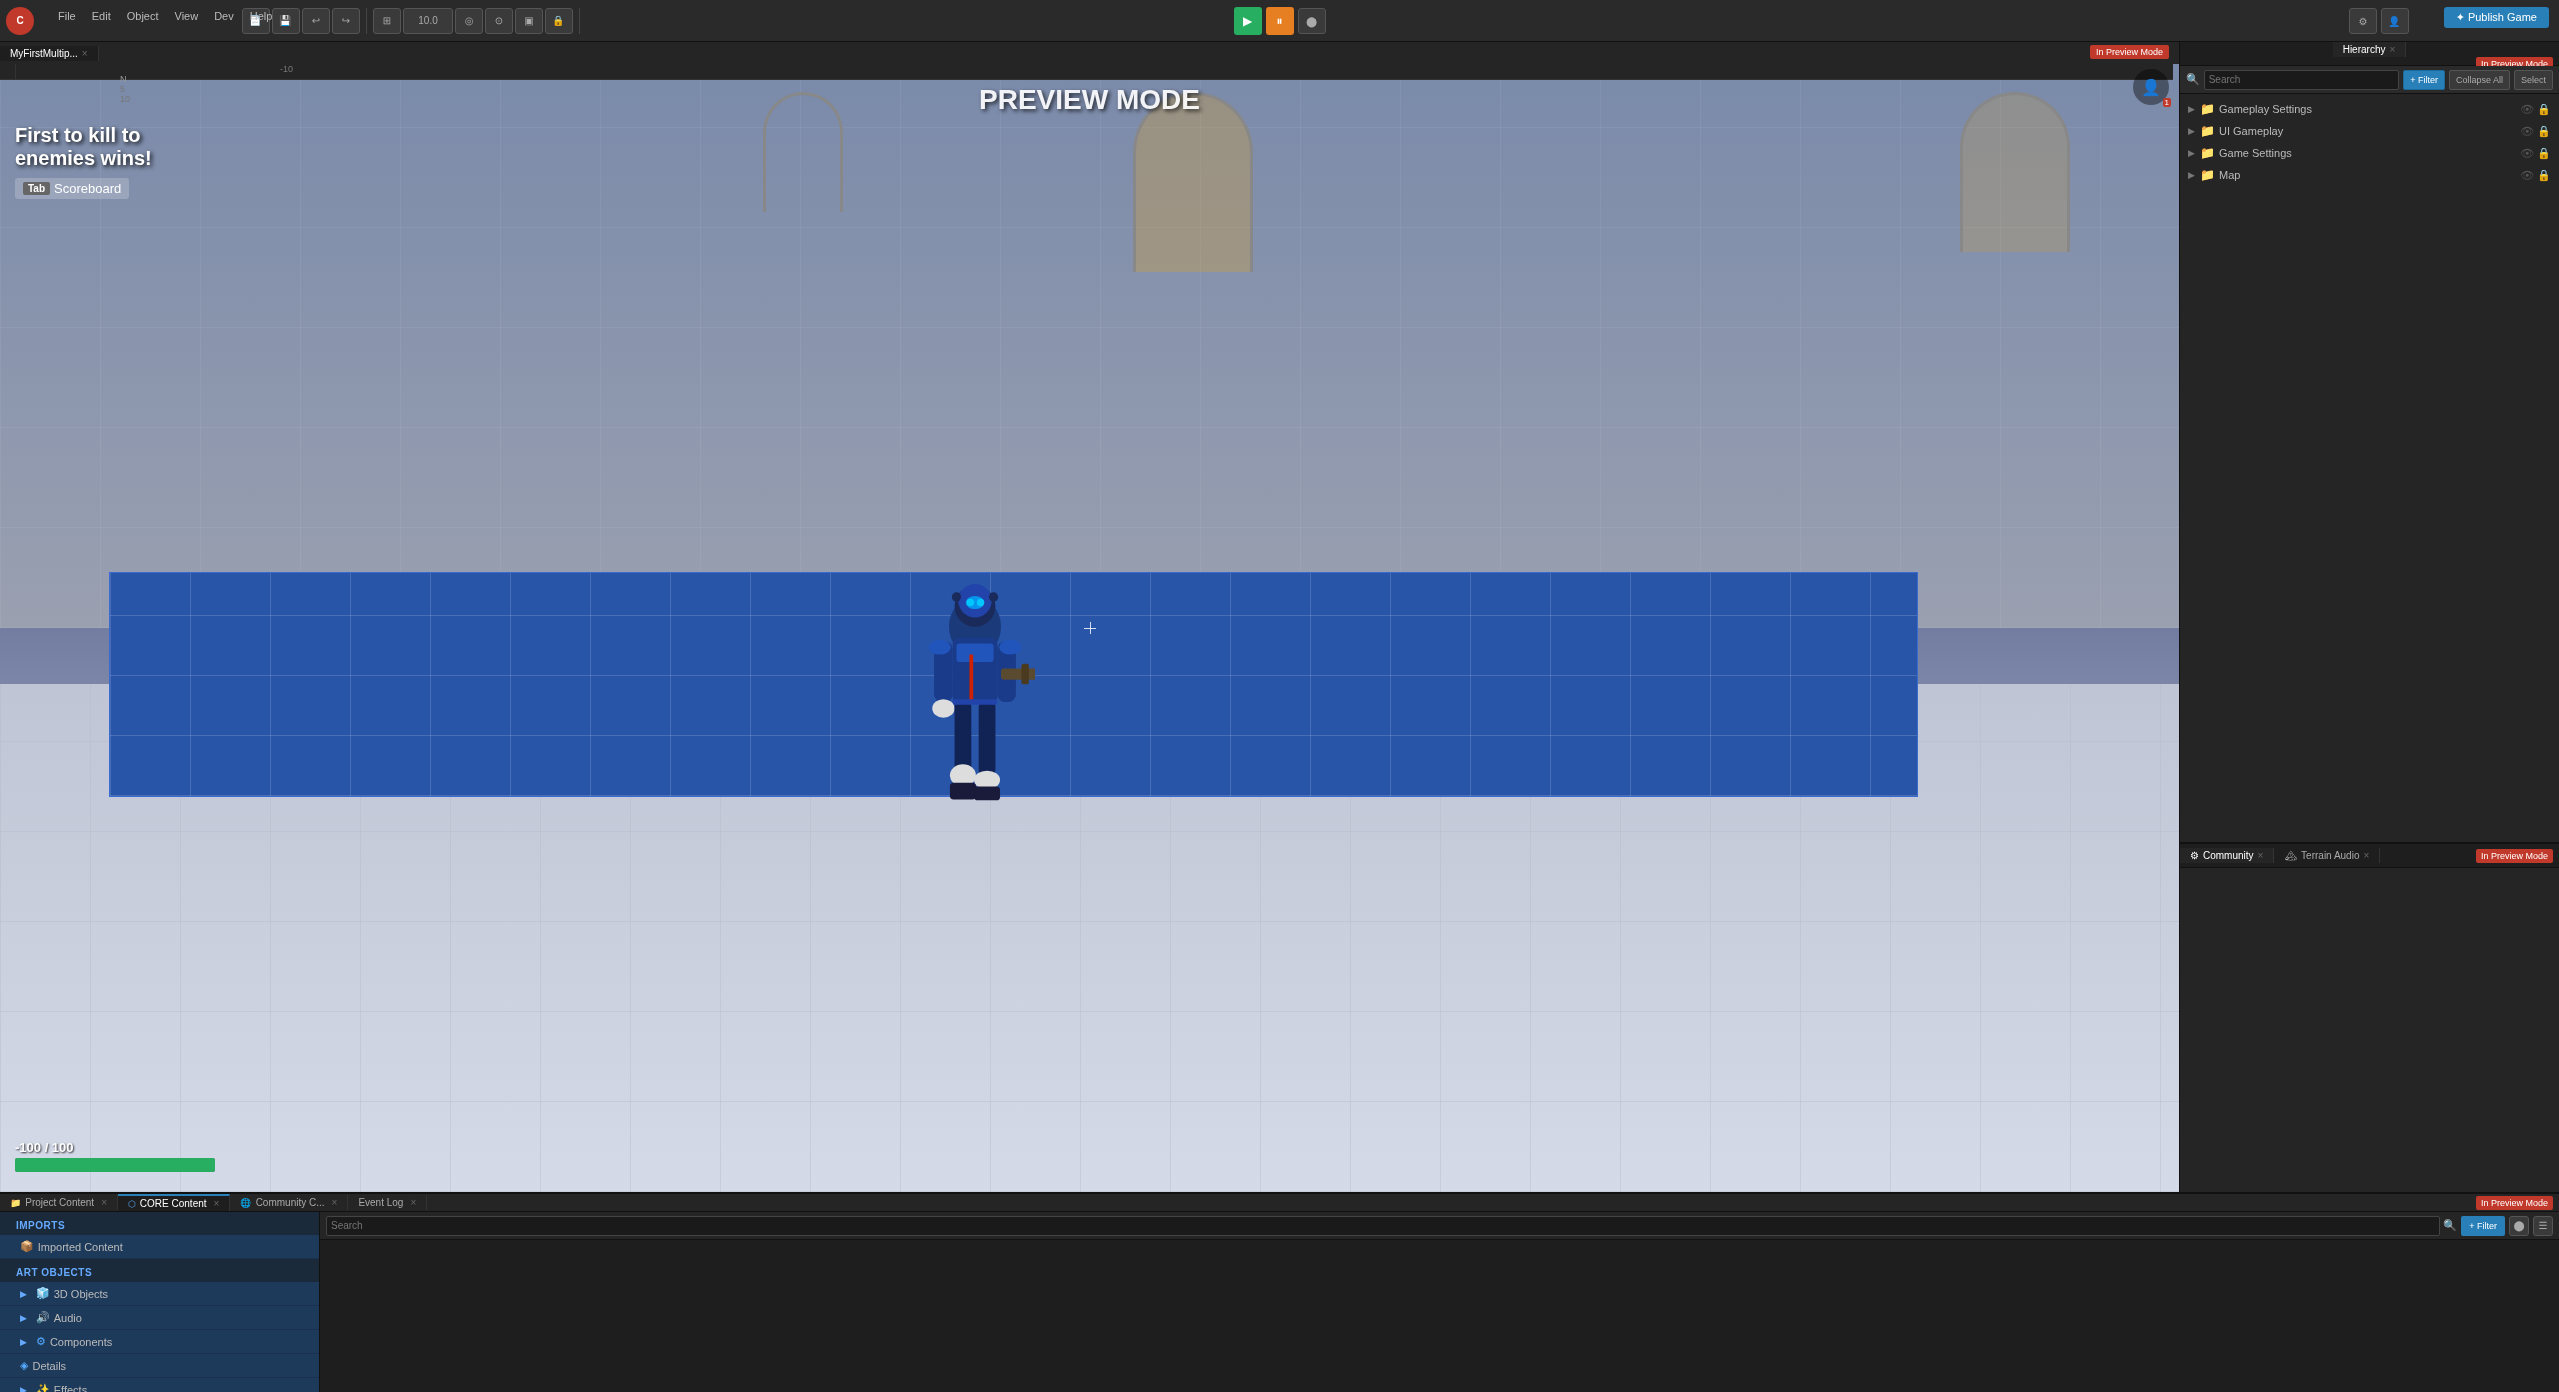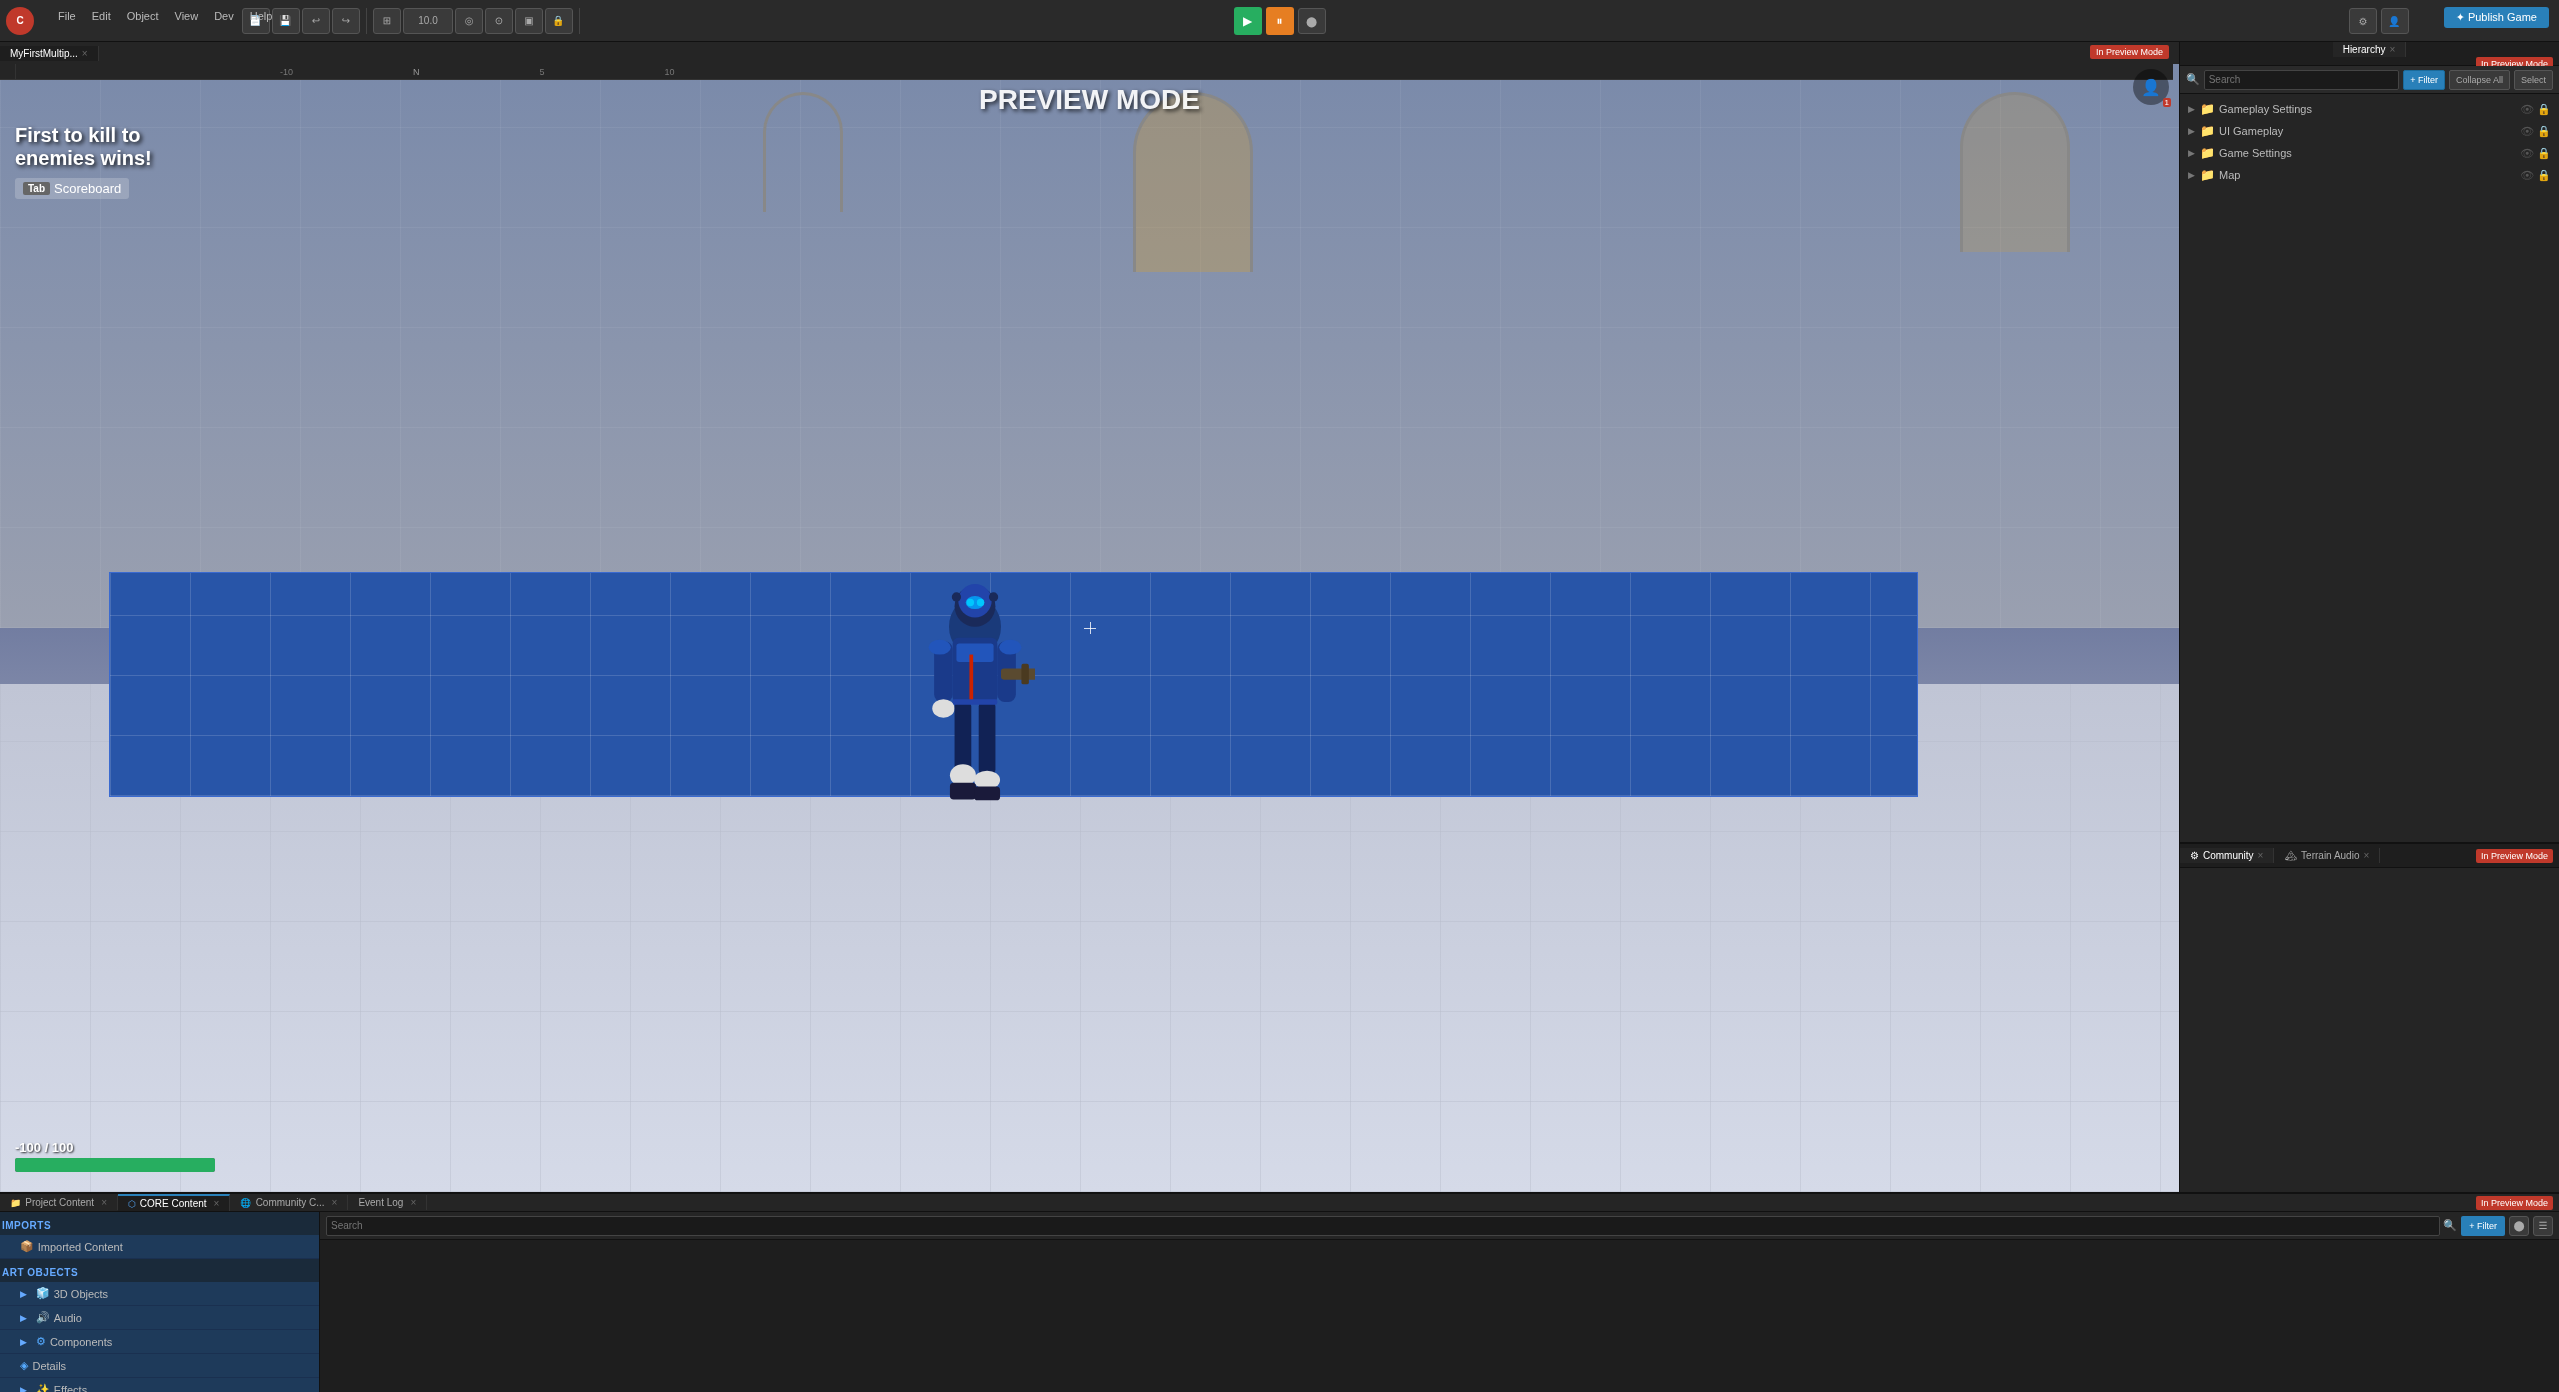--- a/index.html
+++ b/index.html
@@ -180,24 +180,25 @@
     
     .ruler-top {
       position: absolute;
       top: 0;
       left: 0;
       right: 6px;
       height: 16px;
       background: #252525;
       border-bottom: 1px solid #333;
       display: flex;
-      align-items: center;
+      align-items: flex-start;
       font-size: 9px;
       color: #777;
       z-index: 5;
+      flex-direction: column;
     }
     .ruler-left {
       position: absolute;
       top: 0;
       left: 0;
       width: 16px;
       bottom: 0;
       background: #252525;
       border-right: 1px solid #333;
       z-index: 5;
@@ -478,21 +479,21 @@
       display: flex;
     }
     
     #content-sidebar {
       width: 320px;
       background: #1a2a3a;
       overflow-y: auto;
       border-right: 1px solid #111;
     }
     .content-section-header {
-      padding: 4px 2px;
+      padding: 4px 16px;
       font-size: 10px;
       color: #6af;
       font-weight: bold;
       text-transform: uppercase;
       letter-spacing: 0.5px;
       margin-top: 4px;
     }
     .content-item {
       display: flex;
       align-items: center;

